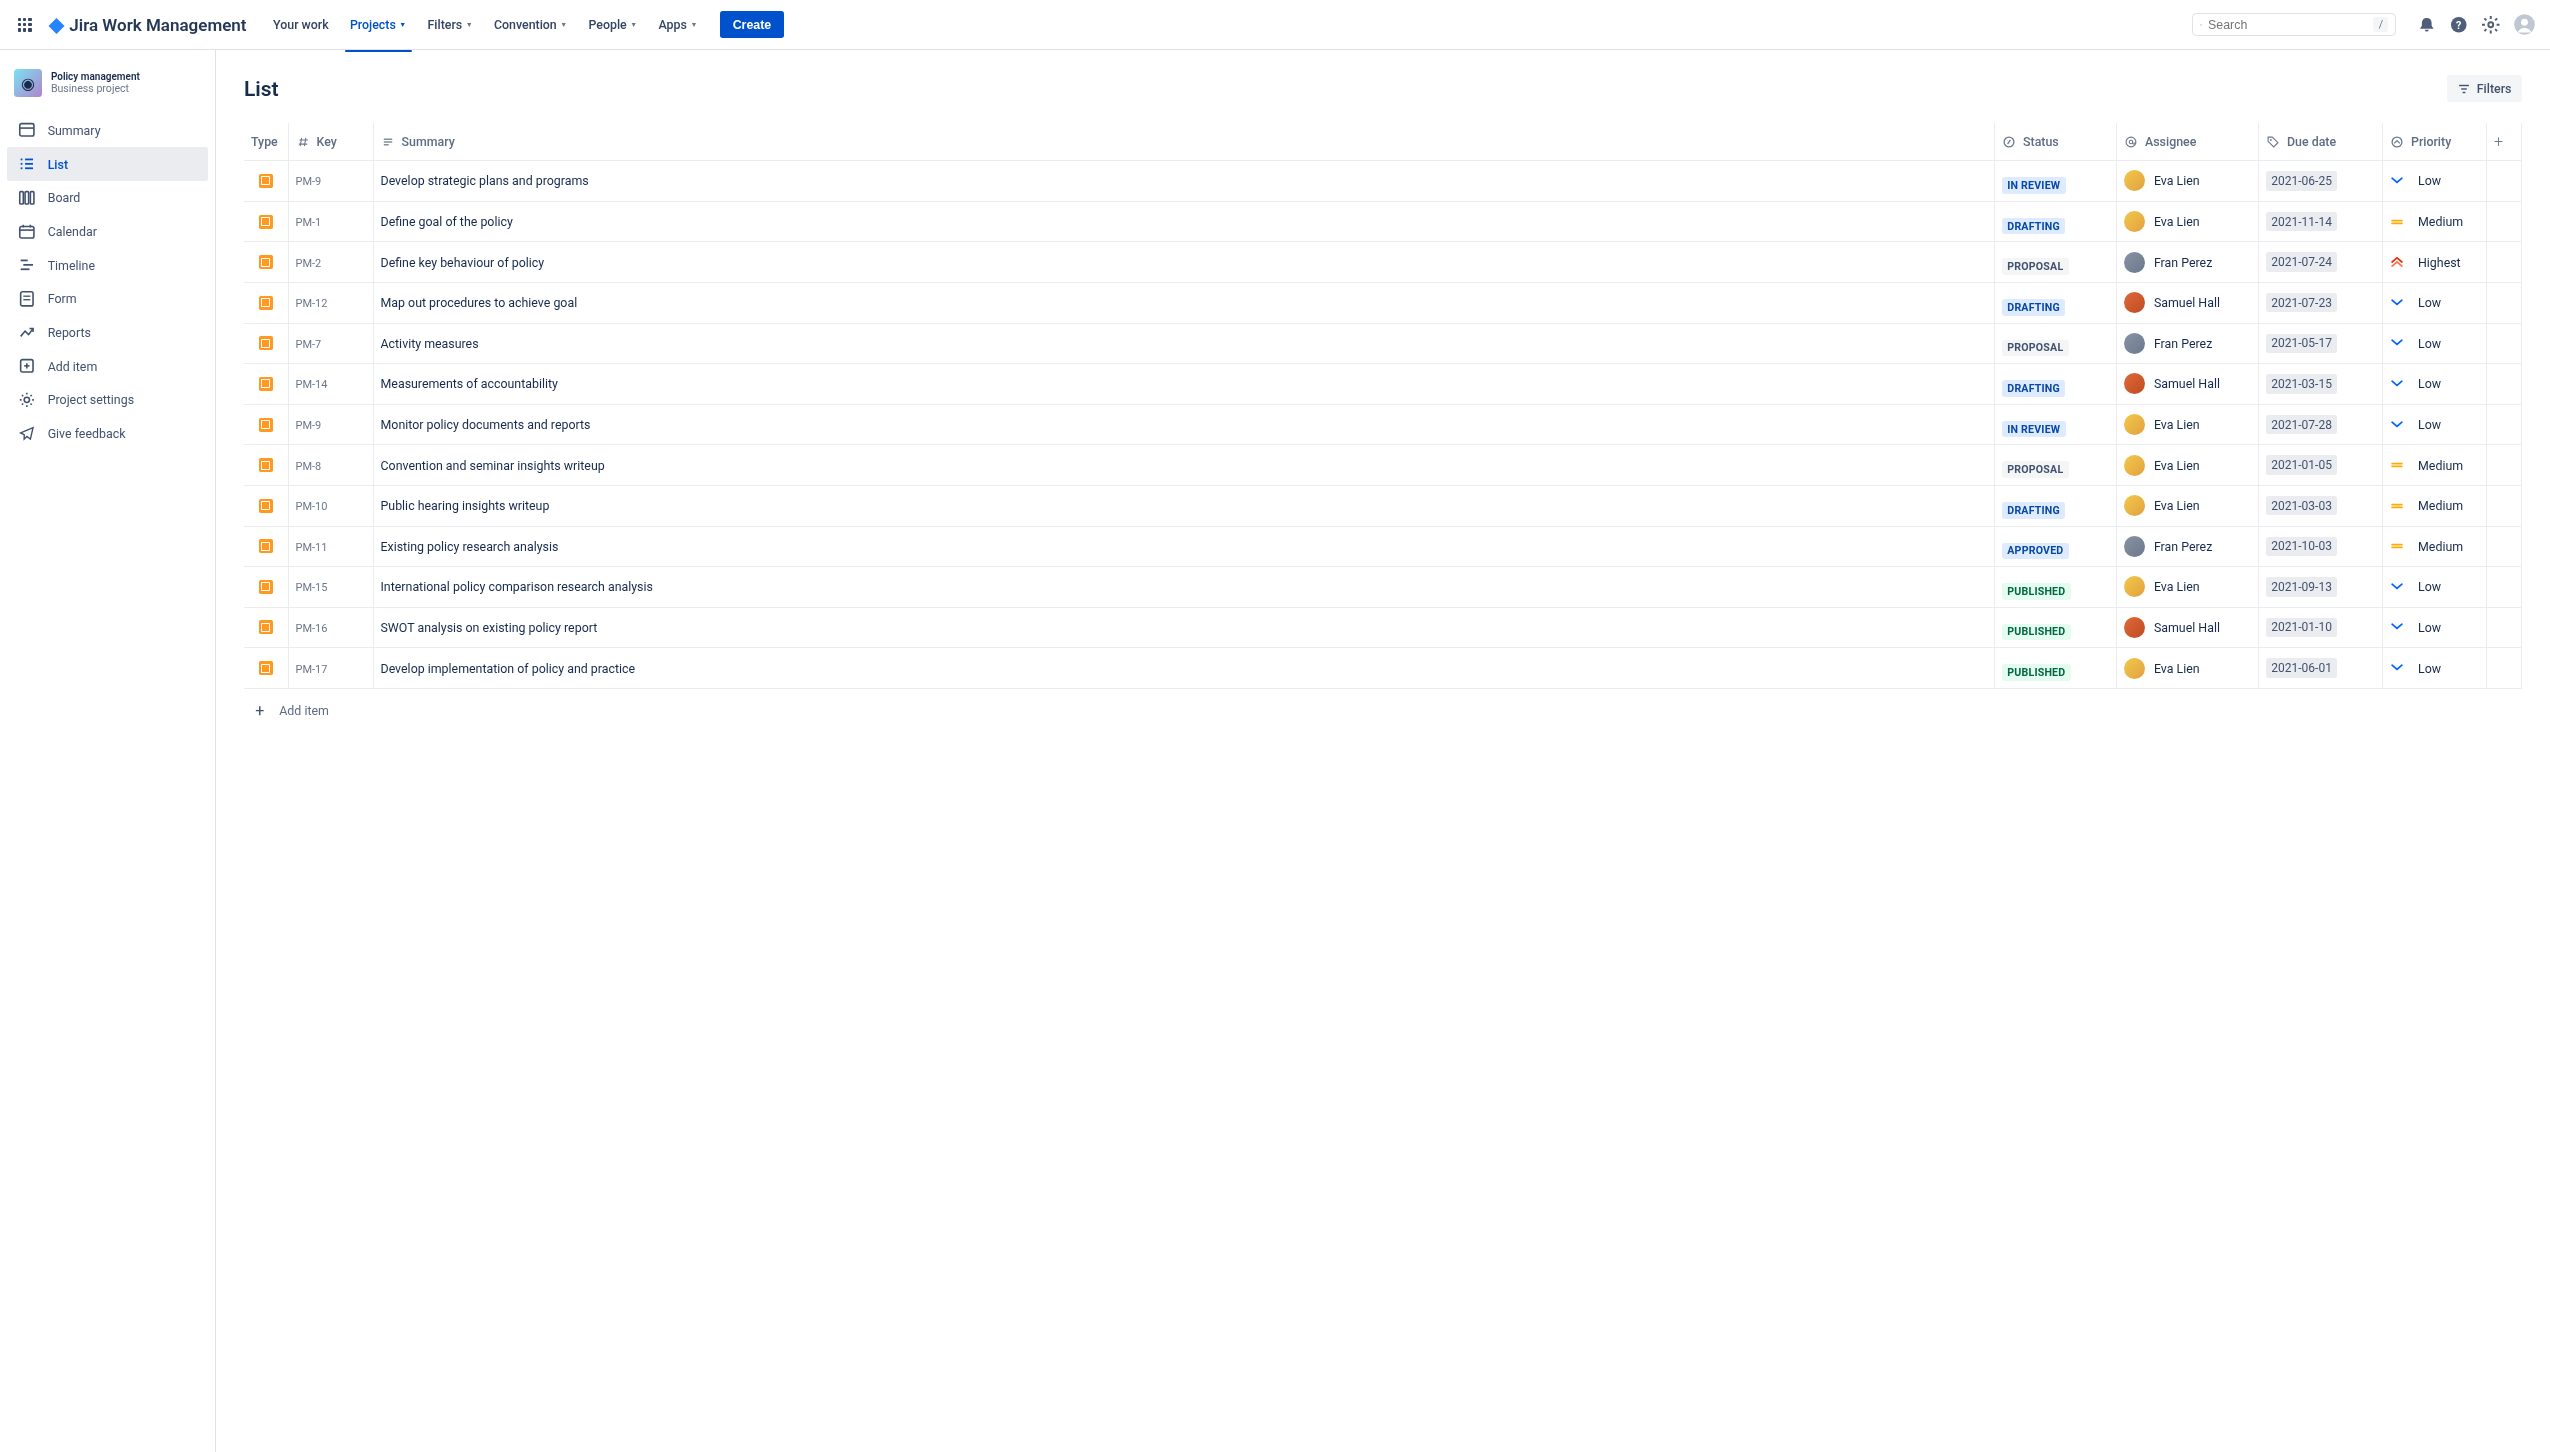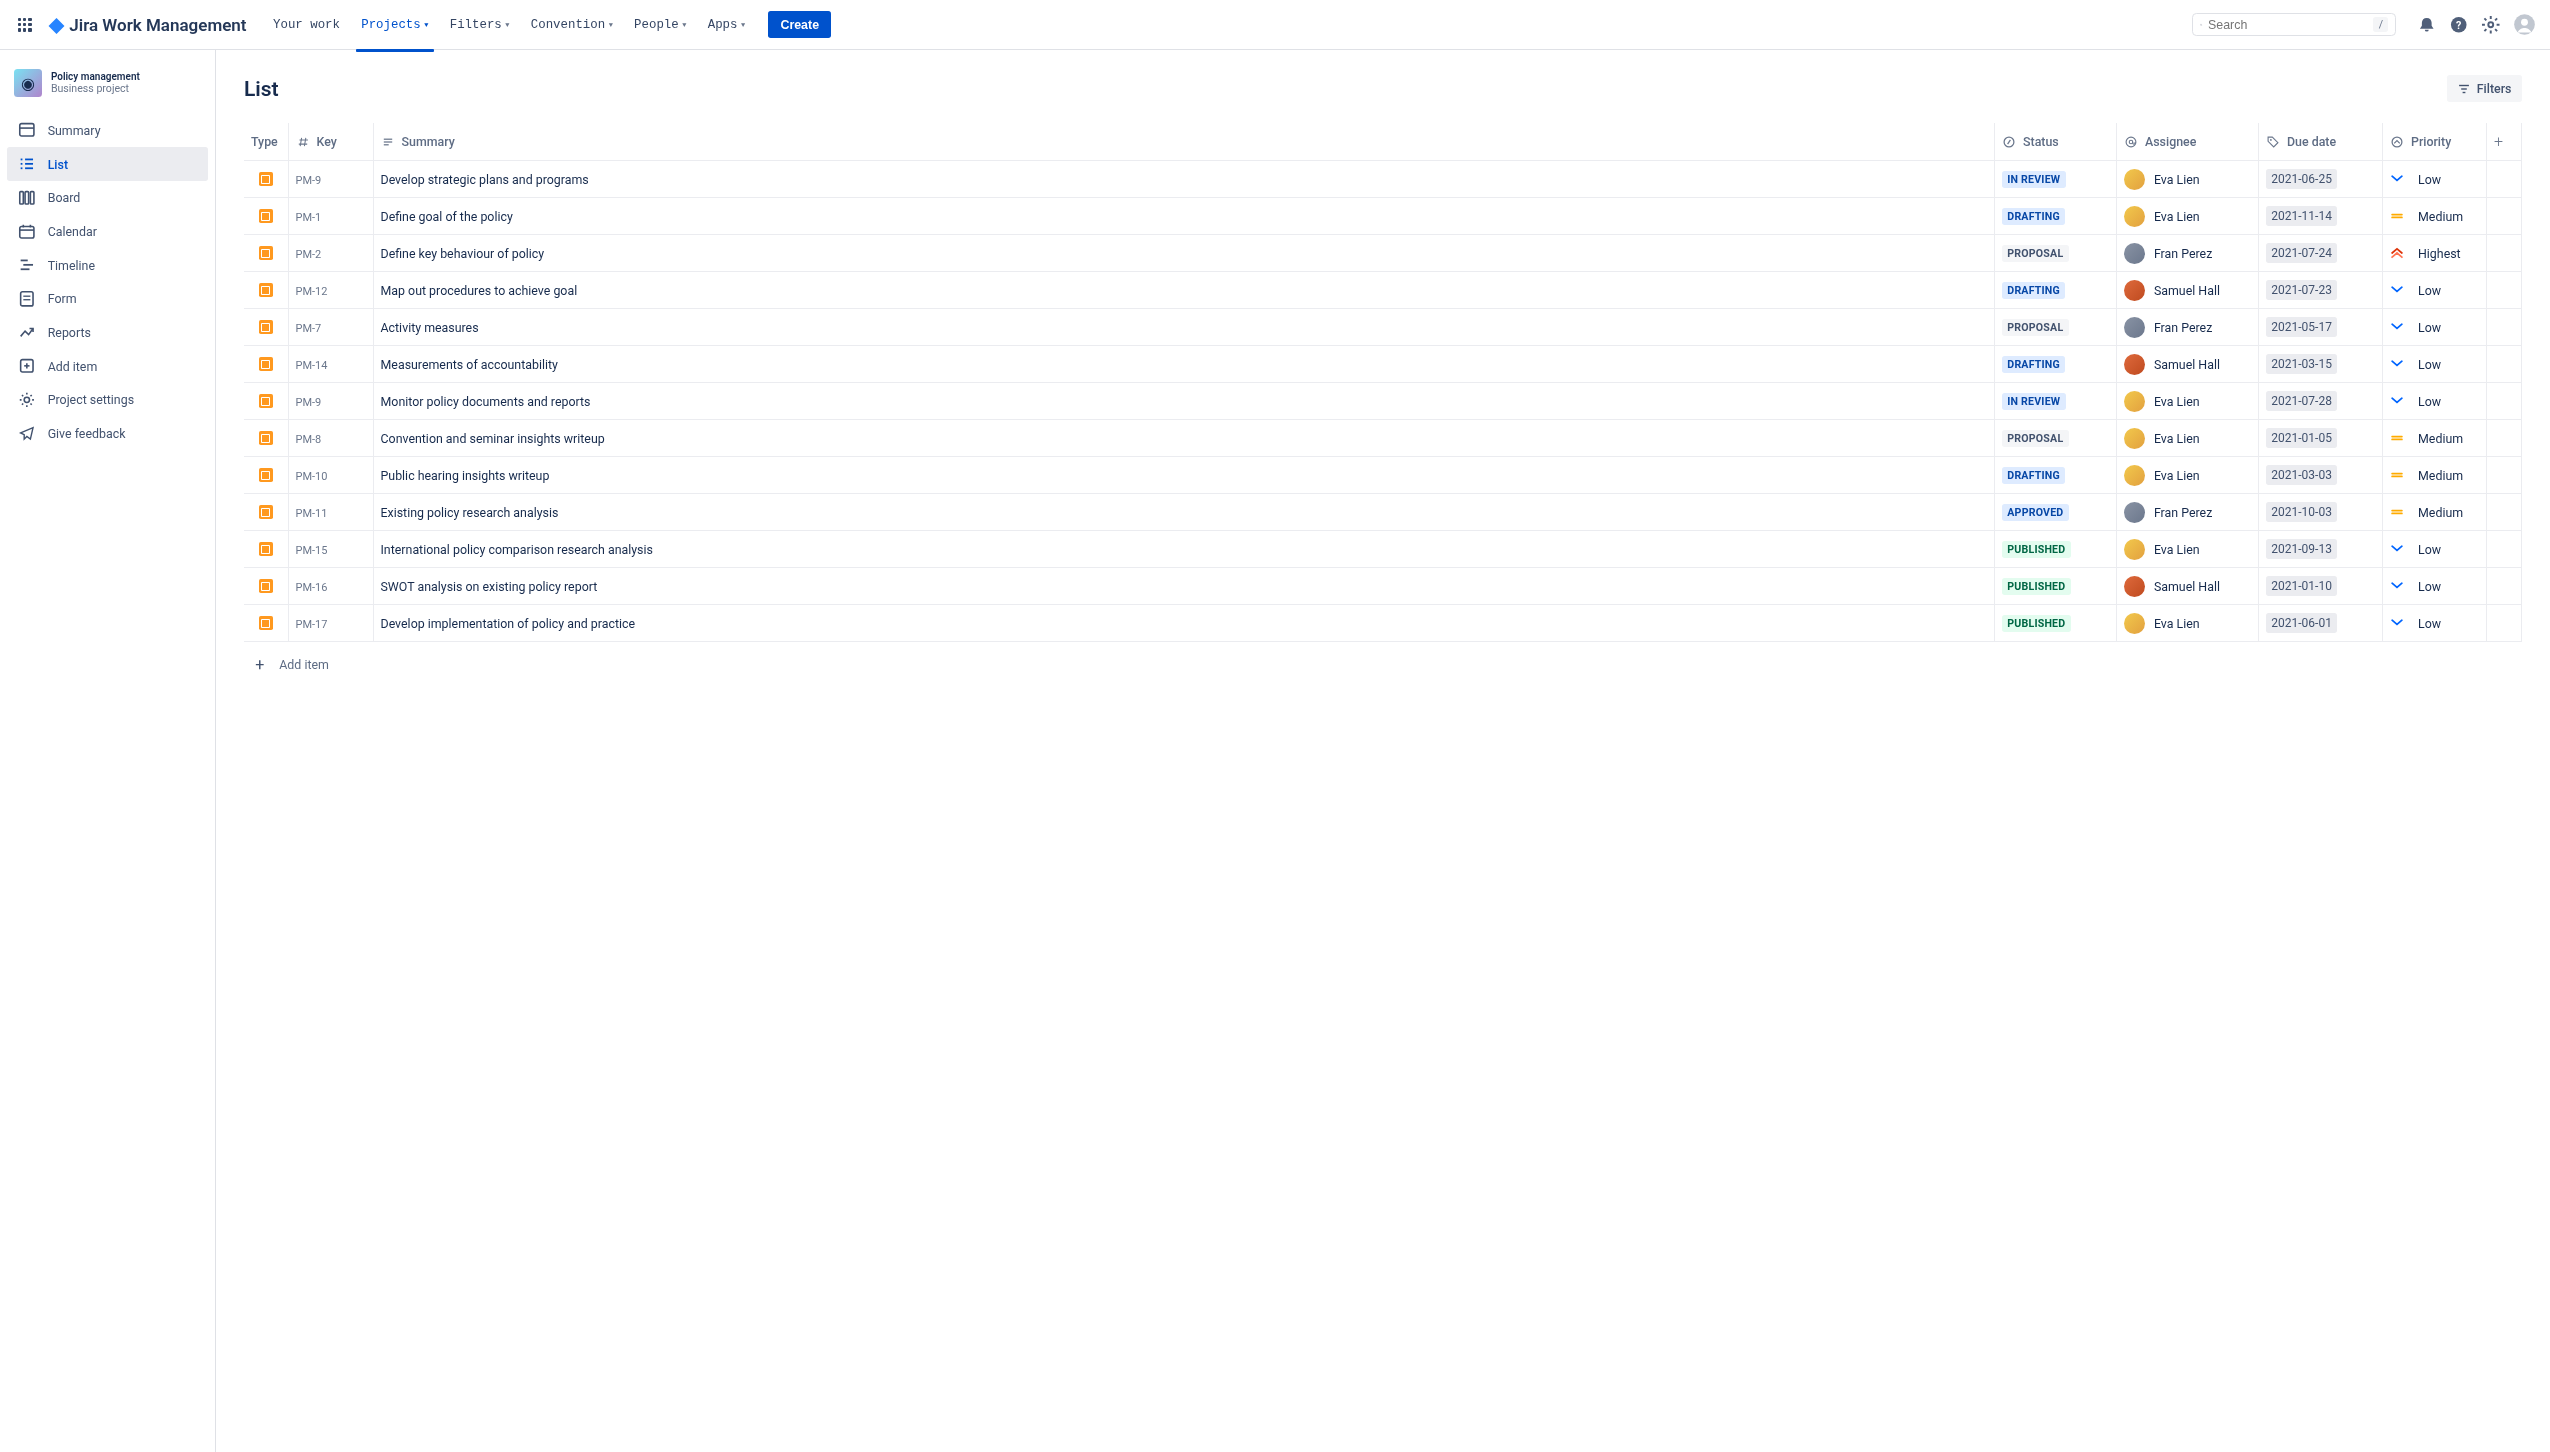--- a/index.html
+++ b/index.html
@@ -4,21 +4,21 @@
 <style>
 * { box-sizing: border-box; margin: 0; padding: 0; }
 body { font-family: -apple-system, BlinkMacSystemFont, "Segoe UI", Roboto, sans-serif; font-size: 12.4px; color: #172B4D; background: #fff; }
 
 
 .topnav { display: flex; align-items: center; height: 50px; padding: 0 14px; border-bottom: 0.9px solid #dfe1e6; gap: 7px; }
 .app-switcher { width: 21px; height: 21px; display: grid; grid-template-columns: repeat(3, 3.5px); grid-template-rows: repeat(3, 3.5px); gap: 1.8px; cursor: pointer; padding: 3.5px; }
 .app-switcher span { background: #344563; border-radius: 0.9px; }
 .logo { display: flex; align-items: center; gap: 5.3px; font-size: 17px; font-weight: 600; color: #253858; margin-left: 7px; margin-right: 10.6px; cursor: pointer; }
 .logo-icon { color: #2684FF; font-size: 19.5px; }
-.nav-items { display: flex; align-items: center; gap: 3.5px; font-family: Liberation Mono, monospace; }
+.nav-items { display: flex; align-items: center; gap: 3.5px; }
 .nav-item { padding: 5.3px 8.9px; border-radius: 2.7px; cursor: pointer; color: #344563; display: flex; align-items: center; gap: 3.5px; font-weight: 500; position: relative; }
 .nav-item.active { color: #0052CC; }
 .nav-item.active::after { content: ""; position: absolute; bottom: -15px; left: 3.5px; right: 3.5px; height: 2.7px; background: #0052CC; border-radius: 0.9px; }
 .chevron { font-size: 7px; color: #6b778c; }
 .nav-item.active .chevron { color: #0052CC; }
 .create-btn { background: #0052CC; color: #fff; padding: 6.2px 12.4px; border-radius: 2.7px; font-weight: 600; cursor: pointer; margin-left: 7px; border: none; font-size: 12.4px; }
 .spacer { flex: 1; }
 .search-box { display: flex; align-items: center; border: 1.8px solid #dfe1e6; border-radius: 4.4px; padding: 3.5px 7px; width: 204px; gap: 5.3px; background: #fff; }
 .search-box input { border: none; outline: none; flex: 1; font-size: 12.4px; color: #7a869a; }
 .search-icon-svg { color: #6b778c; }
@@ -58,21 +58,21 @@
 .col-summary { width: auto; }
 .col-status { width: 122px; }
 .col-assignee { width: 142px; }
 .col-date { width: 124px; }
 .col-priority { width: 104px; }
 .col-add { width: 35px; text-align: center; }
 .type-icon { width: 14px; height: 14px; background: #FF991F; border-radius: 1.8px; display: inline-flex; align-items: center; justify-content: center; margin: 0 auto; }
 .type-icon::after { content: ""; width: 7px; height: 7px; border: 1.3px solid #fff; border-radius: 0.9px; }
 .key-text { color: #6b778c; font-size: 11px; }
 .summary-text { color: #172B4D; }
-.status-badge { display: inline-block; padding: 1.8px 5.3px; border-radius: 2.7px; font-weight: 700; font-size: 10.6px; letter-spacing: 0.2px; }
+.status-badge { display: inline-block; padding: 1.8px 5.3px; border-radius: 2.7px; font-weight: 700; font-size: 10.6px; letter-spacing: 0.2px; margin-top: 9px; }
 .status-inreview, .status-drafting, .status-approved { background: #deebff; color: #0747A6; }
 .status-proposal { background: #f4f5f7; color: #42526e; }
 .status-published { background: #e3fcef; color: #006644; }
 .assignee-cell { display: flex; align-items: center; gap: 8.9px; }
 .avatar { width: 21px; height: 21px; border-radius: 50%; display: flex; align-items: center; justify-content: center; font-size: 8.9px; font-weight: 600; color: #fff; }
 .avatar-eva { background: linear-gradient(135deg, #f2c94c, #e2a03f); }
 .avatar-fran { background: linear-gradient(135deg, #8993a4, #6b778c); }
 .avatar-samuel { background: linear-gradient(135deg, #de6a3c, #bf4a1f); }
 .date-badge { background: #ebecf0; padding: 2.7px 5.3px; border-radius: 2.7px; color: #42526e; font-size: 12px; display: inline-block; }
 .priority-cell { display: flex; align-items: center; gap: 14px; }

